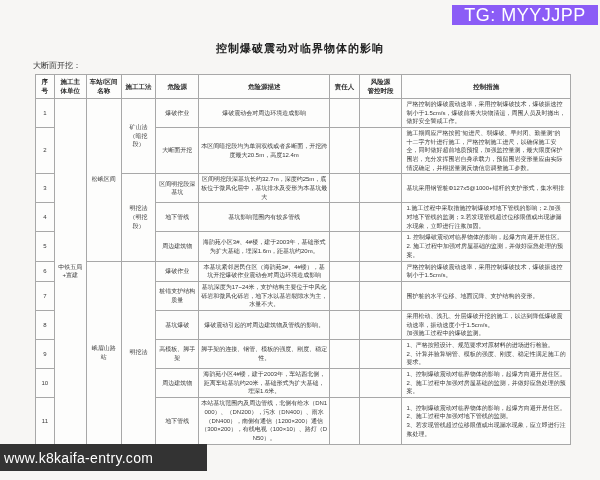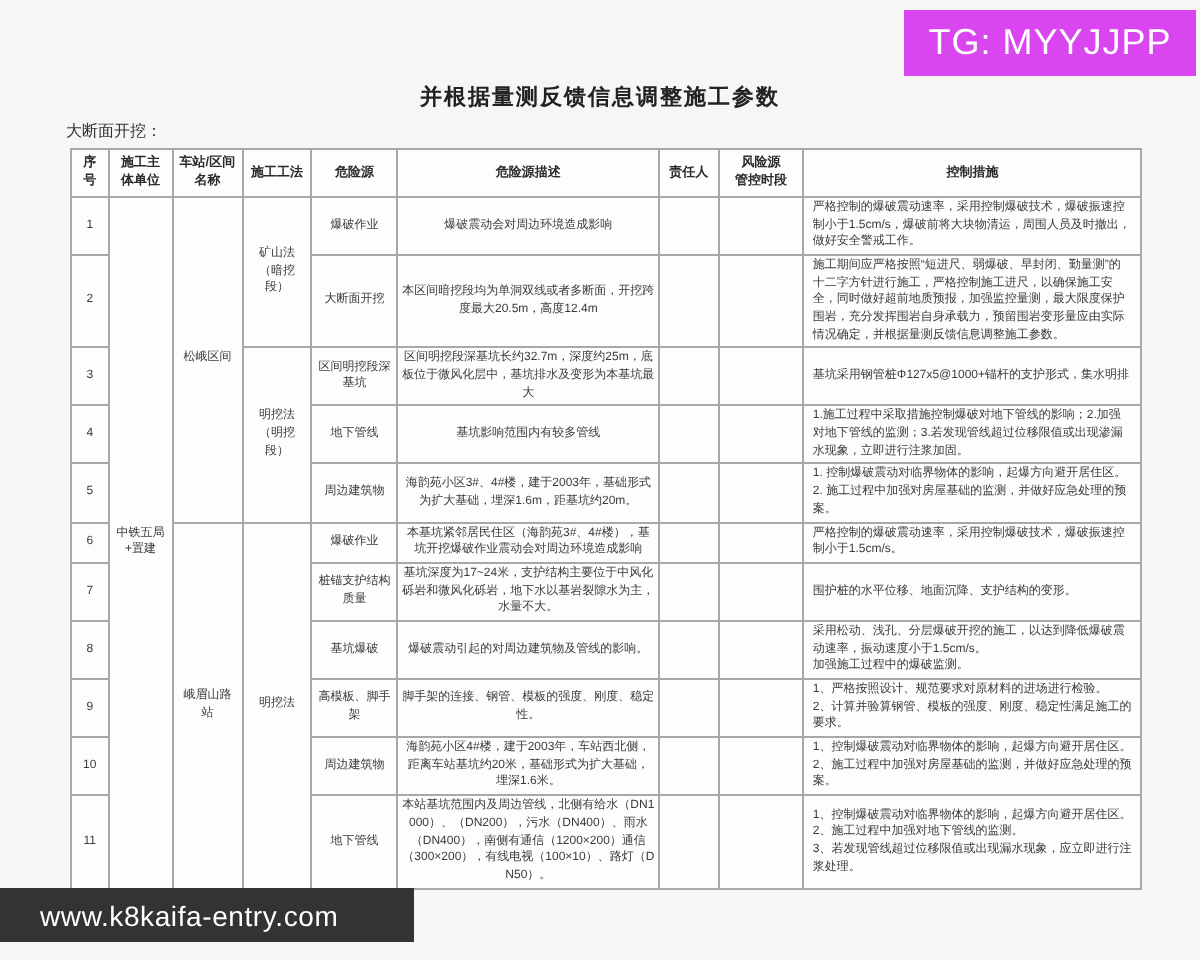--- a/index.html
+++ b/index.html
@@ -21,42 +21,42 @@
   }
   .risk-table th,.risk-table td{
     border:1px solid #a8a8a8;
     font-size:6px;line-height:1.45;color:#3a3a3a;
     text-align:center;vertical-align:middle;
     padding:1px 2px;white-space:pre-line;word-break:break-all;
   }
   .risk-table th{font-size:6.5px;font-weight:bold;color:#2c2c2c;padding:2px 1px;}
   .risk-table td.left{text-align:left;padding:1px 4px;}
   .tg-box{
-    position:absolute;top:5px;left:452px;width:146px;height:33px;
-    background:#d946ef;color:#ffffff;
+    position:absolute;top:5px;left:452px;width:146px;height:20px;
+    background:#8b5cf6;color:#ffffff;
     display:flex;align-items:center;justify-content:center;
     font-size:18px;letter-spacing:0.5px;
   }
   .footer-bar{
     position:absolute;top:444px;left:0;width:207px;height:27px;
     background:#333333;color:#ffffff;
-    display:flex;align-items:center;padding-left:20px;box-sizing:border-box;
+    display:flex;align-items:center;padding-left:4px;box-sizing:border-box;
     font-size:14px;letter-spacing:0.3px;
   }
 </style>
 </head>
 <body>
 
 <div class="paper">
 
   <div class="tg-box">
     <span>TG: MYYJJPP</span>
   </div>
 
-  <div class="doc-title">并根据量测反馈信息调整施工参数</div>
+  <div class="doc-title">控制爆破震动对临界物体的影响</div>
 
   <div class="project-label">大断面开挖：</div>
 
   <table class="risk-table">
     <colgroup>
       <col style="width:3.5%">
       <col style="width:6%">
       <col style="width:6.5%">
       <col style="width:6.5%">
       <col style="width:8%">

